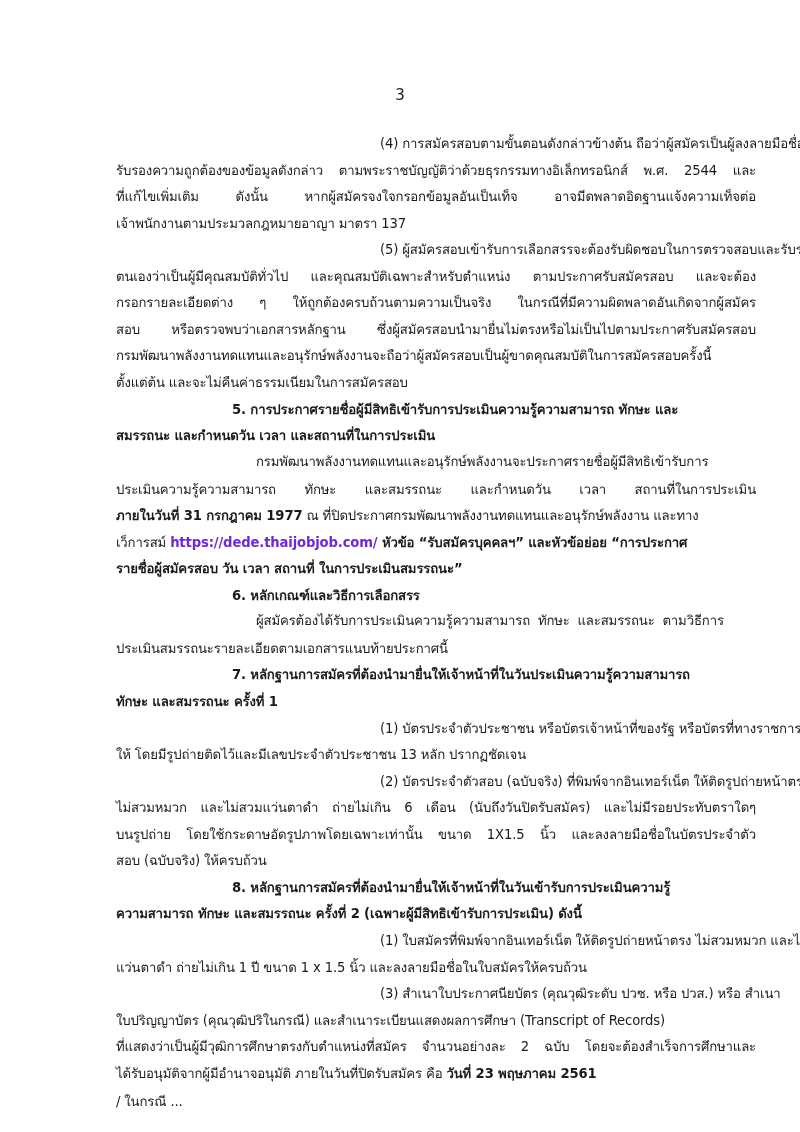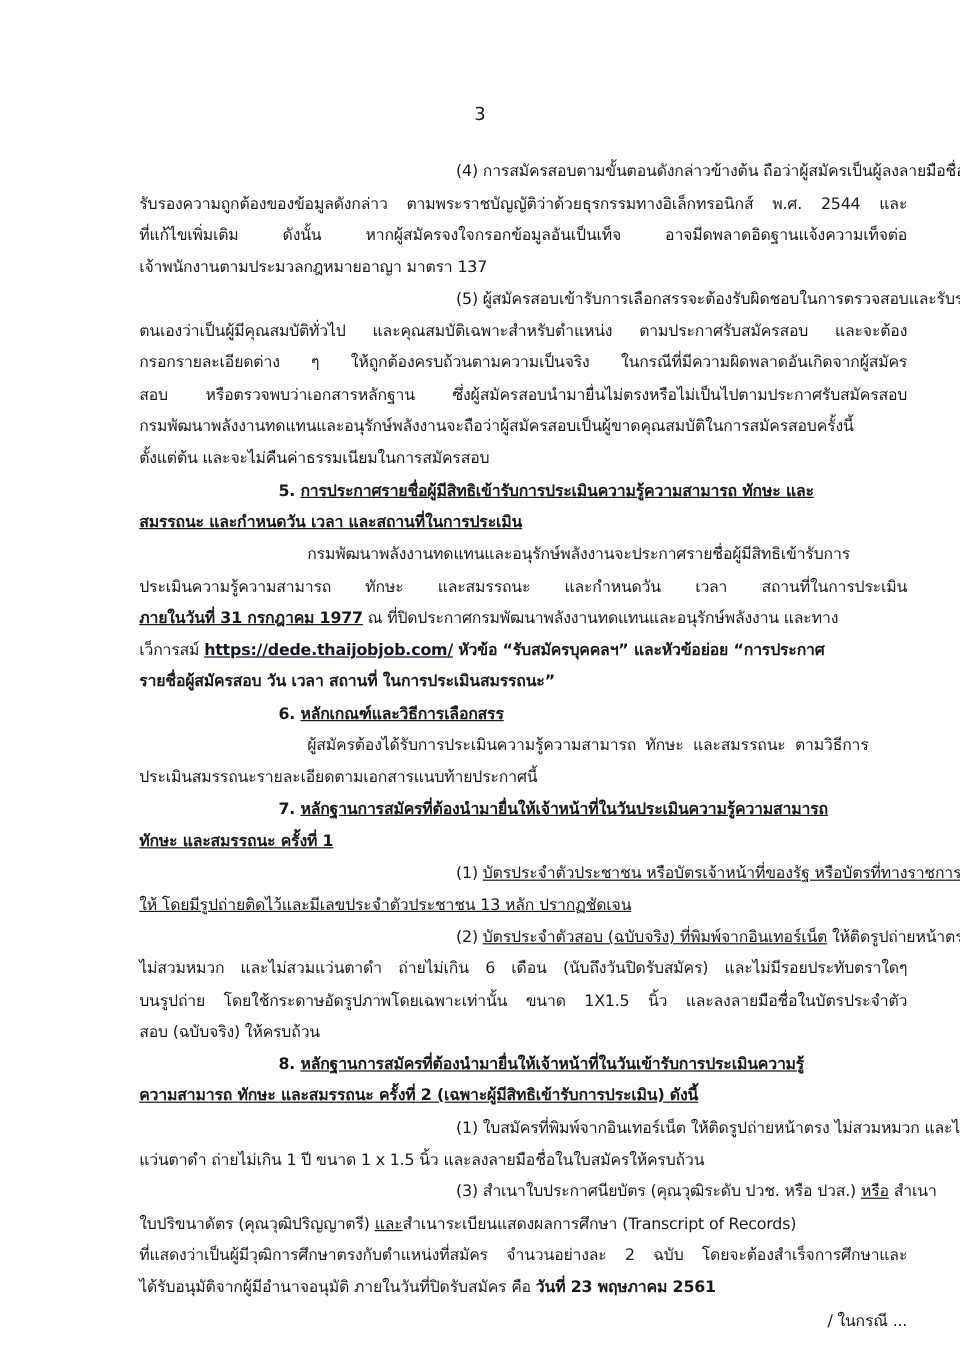--- a/index.html
+++ b/index.html
@@ -5,23 +5,23 @@
   html, body { margin: 0; padding: 0; background: #ffffff; }
   body { width: 800px; height: 1132px; position: relative; overflow: hidden;
          font-family: "DejaVu Sans", "Liberation Sans", sans-serif; color: #1a1a1a; }
   .page-number { position: absolute; top: 86px; left: 0; width: 800px; text-align: center; font-size: 15px; }
   .line { position: absolute; left: 116px; width: 640px; font-size: 13.2px; line-height: 20px;
           white-space: nowrap; letter-spacing: -0.15px; }
   .justify { text-align: justify; text-align-last: justify; }
   .indent2 { left: 256px; width: 500px; font-family: Liberation Mono, monospace; }
   .indent3 { left: 380px; width: 376px; }
   .heading { font-weight: bold; }
-  .u { text-decoration: underline; }
+  .u { }
   .b { font-weight: bold; }
-  .right { text-align: right; }
+  .right { text-align: left; }
 </style>
 </head>
 <body>
 
 <div class="page-number">3</div>
 
 <div class="line indent3" style="top:134px">(4)  การสมัครสอบตามขั้นตอนดังกล่าวข้างต้น ถือว่าผู้สมัครเป็นผู้ลงลายมือชื่อและ</div>
 <div class="line justify" style="top:161px">รับรองความถูกต้องของข้อมูลดังกล่าว ตามพระราชบัญญัติว่าด้วยธุรกรรมทางอิเล็กทรอนิกส์ พ.ศ. 2544 และ</div>
 <div class="line justify" style="top:187px">ที่แก้ไขเพิ่มเติม ดังนั้น หากผู้สมัครจงใจกรอกข้อมูลอันเป็นเท็จ อาจมีดพลาดอิดฐานแจ้งความเท็จต่อ</div>
 <div class="line" style="top:214px">เจ้าพนักงานตามประมวลกฎหมายอาญา มาตรา 137</div>
@@ -39,21 +39,21 @@
 </div>
 <div class="line heading" style="top:426px">
   <span class="u">สมรรถนะ และกำหนดวัน เวลา  และสถานที่ในการประเมิน</span>
 </div>
 <div class="line indent2" style="top:453px">กรมพัฒนาพลังงานทดแทนและอนุรักษ์พลังงานจะประกาศรายชื่อผู้มีสิทธิเข้ารับการ</div>
 <div class="line justify" style="top:480px">ประเมินความรู้ความสามารถ ทักษะ และสมรรถนะ และกำหนดวัน เวลา สถานที่ในการประเมิน</div>
 <div class="line" style="top:506px">
   <span class="b u">ภายในวันที่ 31 กรกฎาคม 1977</span><span>  ณ ที่ปิดประกาศกรมพัฒนาพลังงานทดแทนและอนุรักษ์พลังงาน และทาง</span>
 </div>
 <div class="line" style="top:533px">
-  <span>เว็การสม์  </span><a class="b u" style="color:#0f172a">https://dede.thaijobjob.com/</a><span class="b"> หัวข้อ “รับสมัครบุคคลฯ” และหัวข้อย่อย “การประกาศ</span>
+  <span>เว็การสม์  </span><a class="b u" style="color:#6d28d9">https://dede.thaijobjob.com/</a><span class="b"> หัวข้อ “รับสมัครบุคคลฯ” และหัวข้อย่อย “การประกาศ</span>
 </div>
 <div class="line b" style="top:559px">รายชื่อผู้สมัครสอบ วัน เวลา สถานที่ ในการประเมินสมรรถนะ”</div>
 
 <div class="line heading" style="top:586px; left:232px; width:524px">
   <span>6.</span>
   <span class="u">หลักเกณฑ์และวิธีการเลือกสรร</span>
 </div>
 <div class="line indent2" style="top:612px">ผู้สมัครต้องได้รับการประเมินความรู้ความสามารถ ทักษะ และสมรรถนะ ตามวิธีการ</div>
 <div class="line" style="top:639px">ประเมินสมรรถนะรายละเอียดตามเอกสารแนบท้ายประกาศนี้</div>
 
@@ -83,20 +83,20 @@
 </div>
 <div class="line heading" style="top:904px">
   <span class="u">ความสามารถ ทักษะ และสมรรถนะ ครั้งที่ 2 (เฉพาะผู้มีสิทธิเข้ารับการประเมิน) ดังนี้</span>
 </div>
 <div class="line indent3" style="top:931px">(1) ใบสมัครที่พิมพ์จากอินเทอร์เน็ต ให้ติดรูปถ่ายหน้าตรง ไม่สวมหมวก และไม่สวม</div>
 <div class="line" style="top:958px">แว่นตาดำ ถ่ายไม่เกิน 1 ปี ขนาด 1 x 1.5 นิ้ว และลงลายมือชื่อในใบสมัครให้ครบถ้วน</div>
 <div class="line indent3" style="top:984px">
   <span>(3) สำเนาใบประกาศนียบัตร (คุณวุฒิระดับ ปวช. หรือ ปวส.) </span><span class="u">หรือ</span><span> สำเนา</span>
 </div>
 <div class="line" style="top:1011px">
-  <span>ใบปริขนาดัตร (คุณวุฒิปริญญาตรี) </span><span class="u">และ</span><span>สำเนาระเบียนแสดงผลการศึกษา (Transcript of Records)</span>
+  <span>ใบปริญญาบัตร (คุณวุฒิปริในกรณี) </span><span class="u">และ</span><span>สำเนาระเบียนแสดงผลการศึกษา (Transcript of Records)</span>
 </div>
 <div class="line justify" style="top:1037px">ที่แสดงว่าเป็นผู้มีวุฒิการศึกษาตรงกับตำแหน่งที่สมัคร จำนวนอย่างละ 2 ฉบับ โดยจะต้องสำเร็จการศึกษาและ</div>
 <div class="line" style="top:1064px">
   <span>ได้รับอนุมัติจากผู้มีอำนาจอนุมัติ ภายในวันที่ปิดรับสมัคร คือ </span><span class="b">วันที่ 23 พฤษภาคม 2561</span>
 </div>
 
 <div class="line right" style="top:1092px">/ ในกรณี ...</div>
 
 </body></html>

